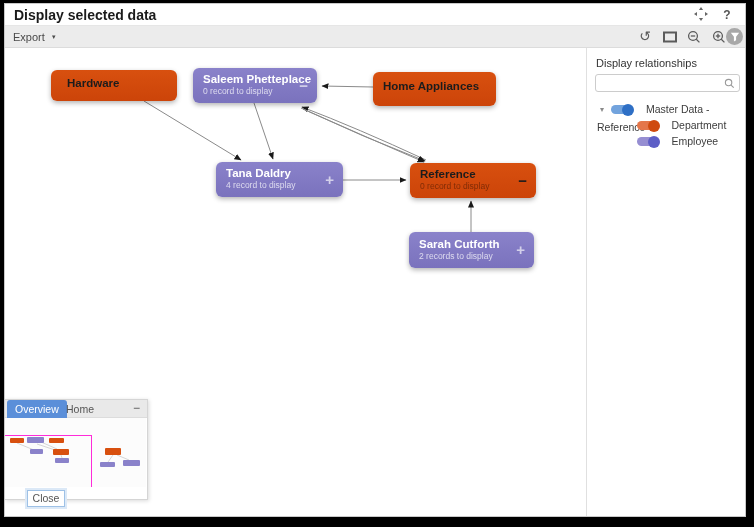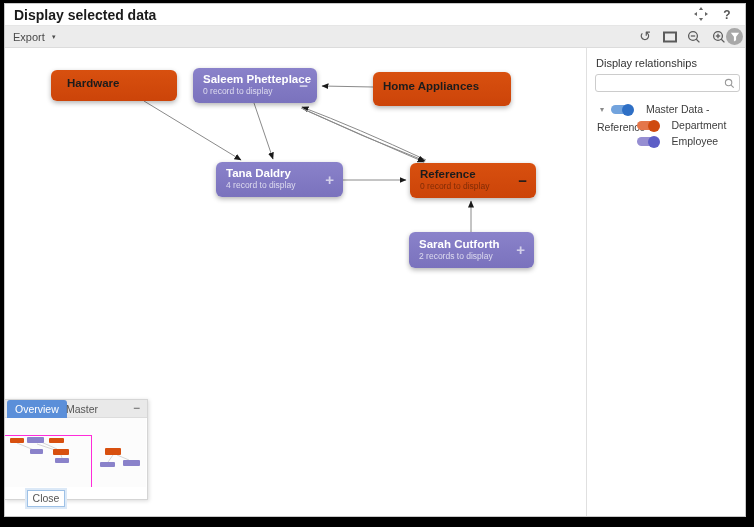--- a/index.html
+++ b/index.html
@@ -140,21 +140,21 @@
   </svg>
 
   <div class="node dept" style="left:46px; top:66px; width:126px; height:31px;padding-left:16px;">
     <span class="ttl">Hardware</span>
   </div>
   <div class="node emp" style="left:188px; top:64px; width:124px; height:35px; padding-top:5px;">
     <span class="ttl">Saleem Phetteplace</span>
     <span class="sub">0 record to display</span>
     <span class="badge">−</span>
   </div>
-  <div class="node dept" style="left:368px; top:68px; width:138px; height:34px; padding-top:8px;">
+  <div class="node dept" style="left:368px; top:68px; width:123px; height:34px; padding-top:8px;">
     <span class="ttl">Home Appliances</span>
   </div>
   <div class="node emp" style="left:211px; top:158px; width:127px; height:35px; padding-top:5px;">
     <span class="ttl">Tana Daldry</span>
     <span class="sub">4 record to display</span>
     <span class="badge">+</span>
   </div>
   <div class="node dept" style="left:405px; top:159px; width:126px; height:35px; padding-top:5px;">
     <span class="ttl">Reference</span>
     <span class="sub">0 record to display</span>
@@ -188,21 +188,21 @@
       <div class="tree-row" style="padding-left:50px;">
         <span class="toggle purple"></span>
         <span class="tree-label">Employee</span>
       </div>
     </div>
   </div>
 
   <div class="ov-panel">
     <div class="ov-header">
       <span class="ov-tab active">Overview</span>
-      <span class="ov-tab links">Master</span>
+      <span class="ov-tab links">Home</span>
       <span class="ov-min">−</span>
     </div>
     <div class="ov-body">
       <svg width="141" height="69" style="position:absolute;left:0;top:0;" stroke="#c4c4c4" stroke-width="0.7">
         <line x1="12" y1="25" x2="29" y2="32"></line>
           <line x1="32" y1="26" x2="50" y2="32"></line>
         <line x1="36" y1="24" x2="52" y2="31"></line>
           <line x1="56" y1="37" x2="57" y2="40"></line>
         <line x1="108" y1="37" x2="103" y2="44"></line>
           <line x1="112" y1="37" x2="124" y2="42"></line>

